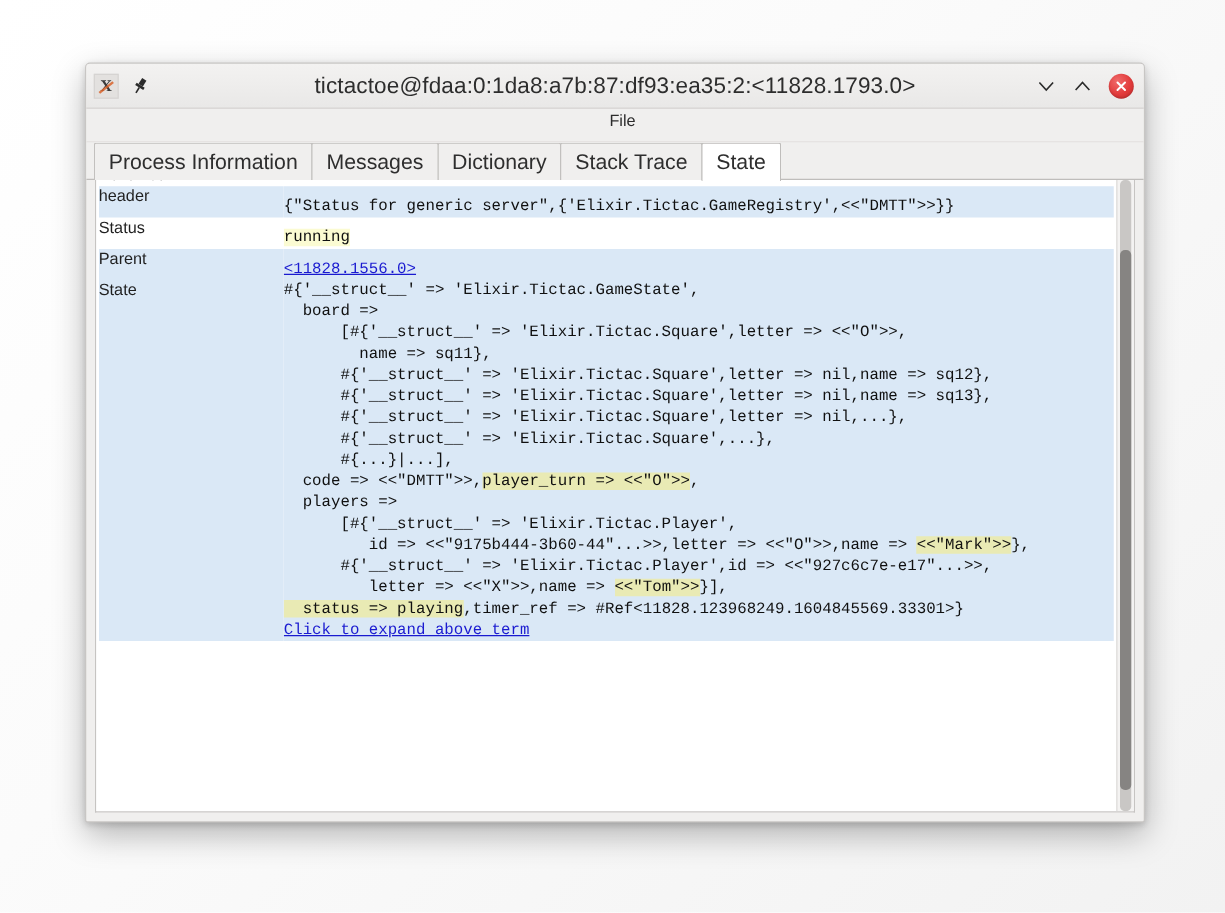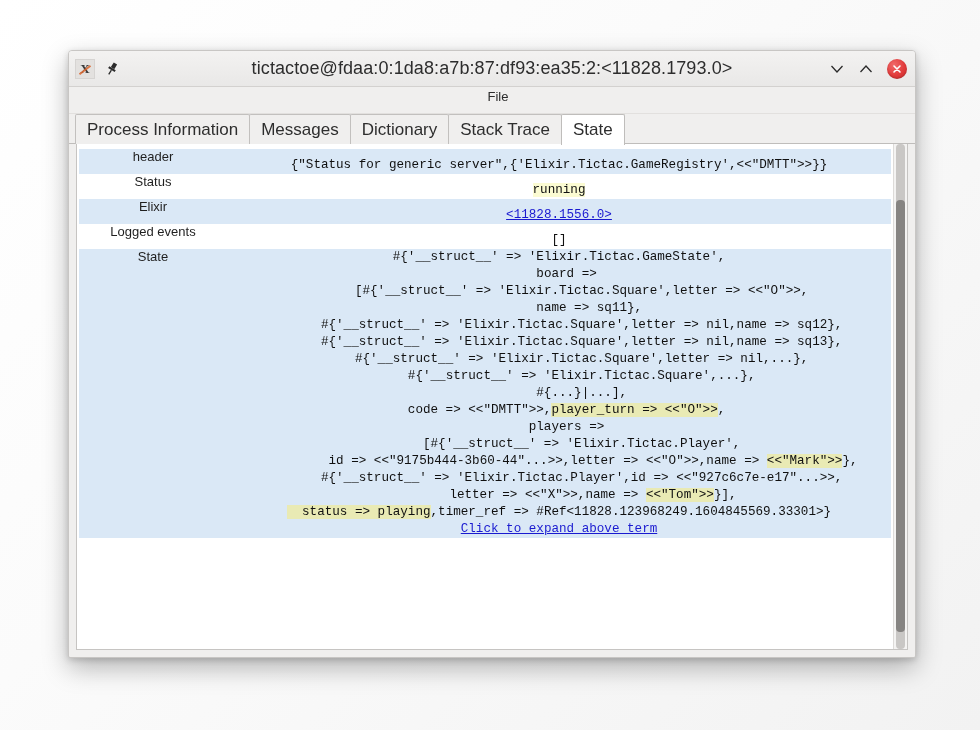--- a/index.html
+++ b/index.html
@@ -179,21 +179,20 @@
     position: relative;
     overflow: hidden;
     display: flex;
   }
   .scroll-area {
     flex: 1;
     position: relative;
     overflow: hidden;
     background: #ffffff;
     padding: 0 2px 0 2px;
-    text-align: center;
   }
 
   
   table.state-table {
     border-collapse: collapse;
     width: 100%;
     table-layout: fixed;
     margin-top: -12px;
   }
   table.state-table col.c1 { width: 148px; }
@@ -338,28 +337,24 @@
               <td class="label-cell">header</td>
               <td class="value-cell pad-top">{"Status for generic server",{'Elixir.Tictac.GameRegistry',&lt;&lt;"DMTT"&gt;&gt;}}</td>
             </tr>
 
             <tr class="row-plain">
               <td class="label-cell">Status</td>
               <td class="value-cell pad-top"><span class="hl">running</span></td>
             </tr>
 
             <tr class="row-alt">
-              <td class="label-cell">Elixir</td>
+              <td class="label-cell">Parent</td>
               <td class="value-cell pad-top"><span class="link">&lt;11828.1556.0&gt;</span></td>
             </tr>
 
-            <tr class="row-plain">
-              <td class="label-cell">Logged events</td>
-              <td class="value-cell pad-top">[]</td>
-            </tr>
 
             <tr class="row-alt">
               <td class="label-cell label-middle">State</td>
               <td class="value-cell"><span>#{'__struct__' =&gt; 'Elixir.Tictac.GameState',</span>
 <span>  board =&gt;</span>
 <span>      [#{'__struct__' =&gt; 'Elixir.Tictac.Square',letter =&gt; &lt;&lt;"O"&gt;&gt;,</span>
 <span>        name =&gt; sq11},</span>
 <span>      #{'__struct__' =&gt; 'Elixir.Tictac.Square',letter =&gt; nil,name =&gt; sq12},</span>
 <span>      #{'__struct__' =&gt; 'Elixir.Tictac.Square',letter =&gt; nil,name =&gt; sq13},</span>
 <span>      #{'__struct__' =&gt; 'Elixir.Tictac.Square',letter =&gt; nil,...},</span>

